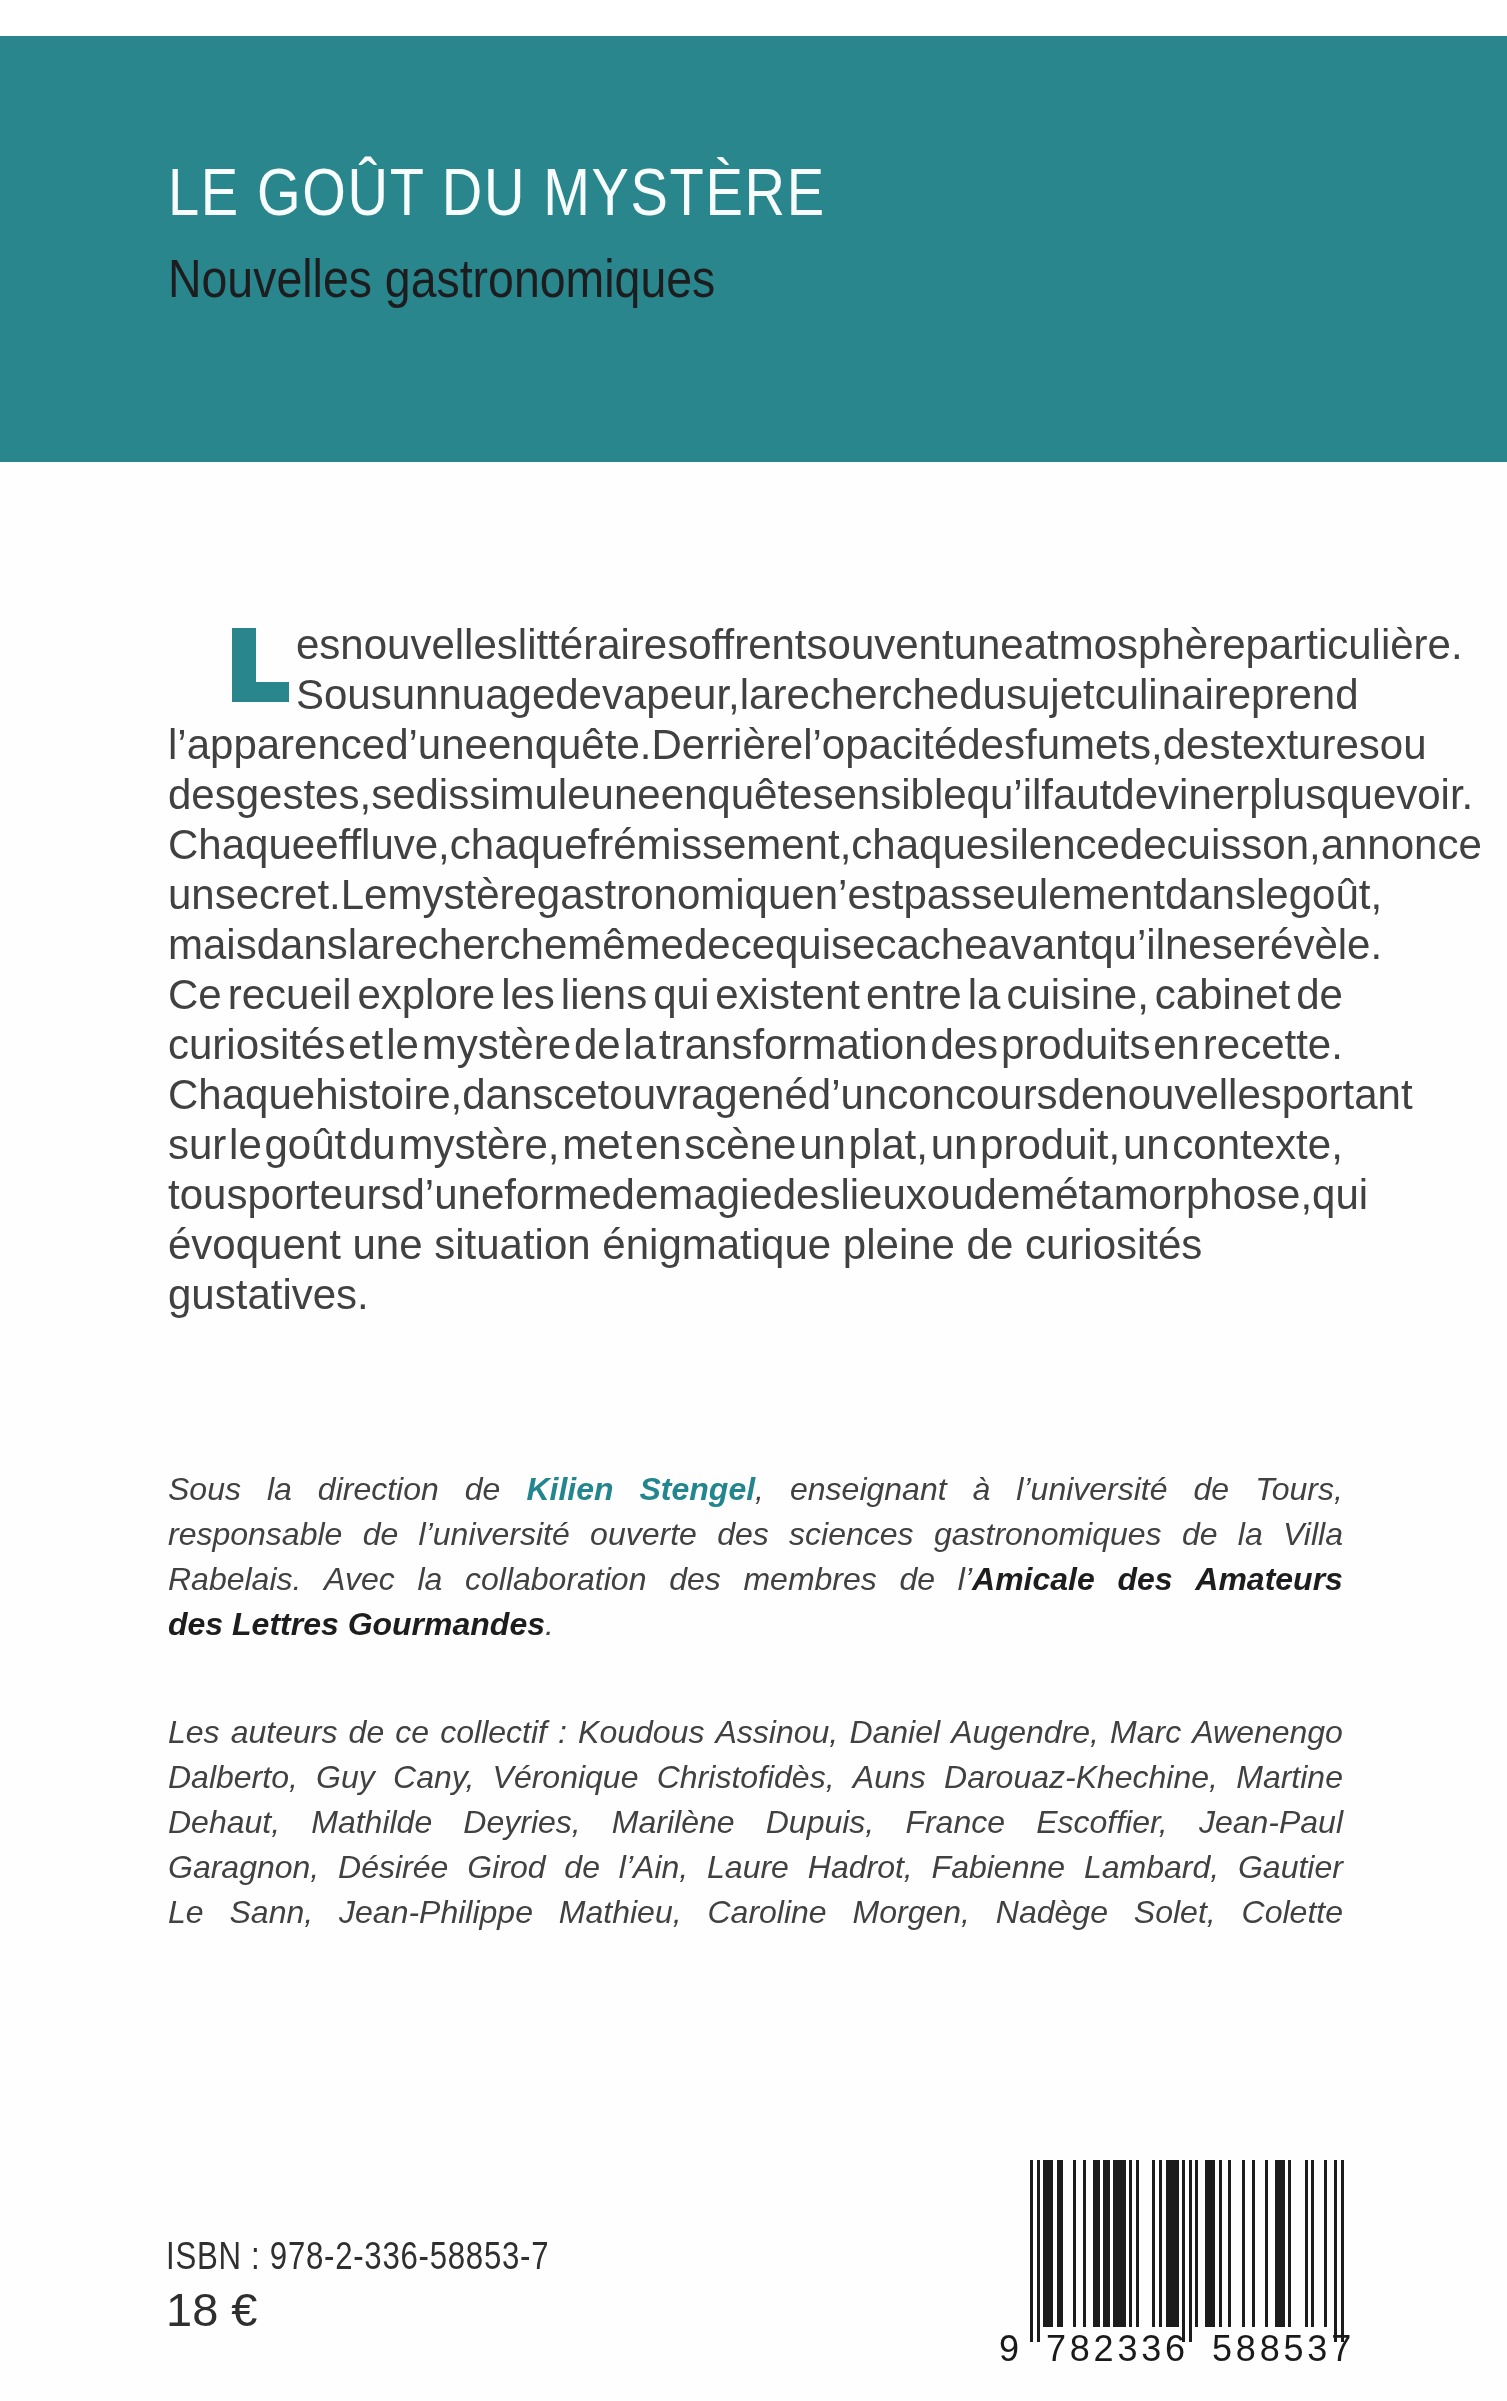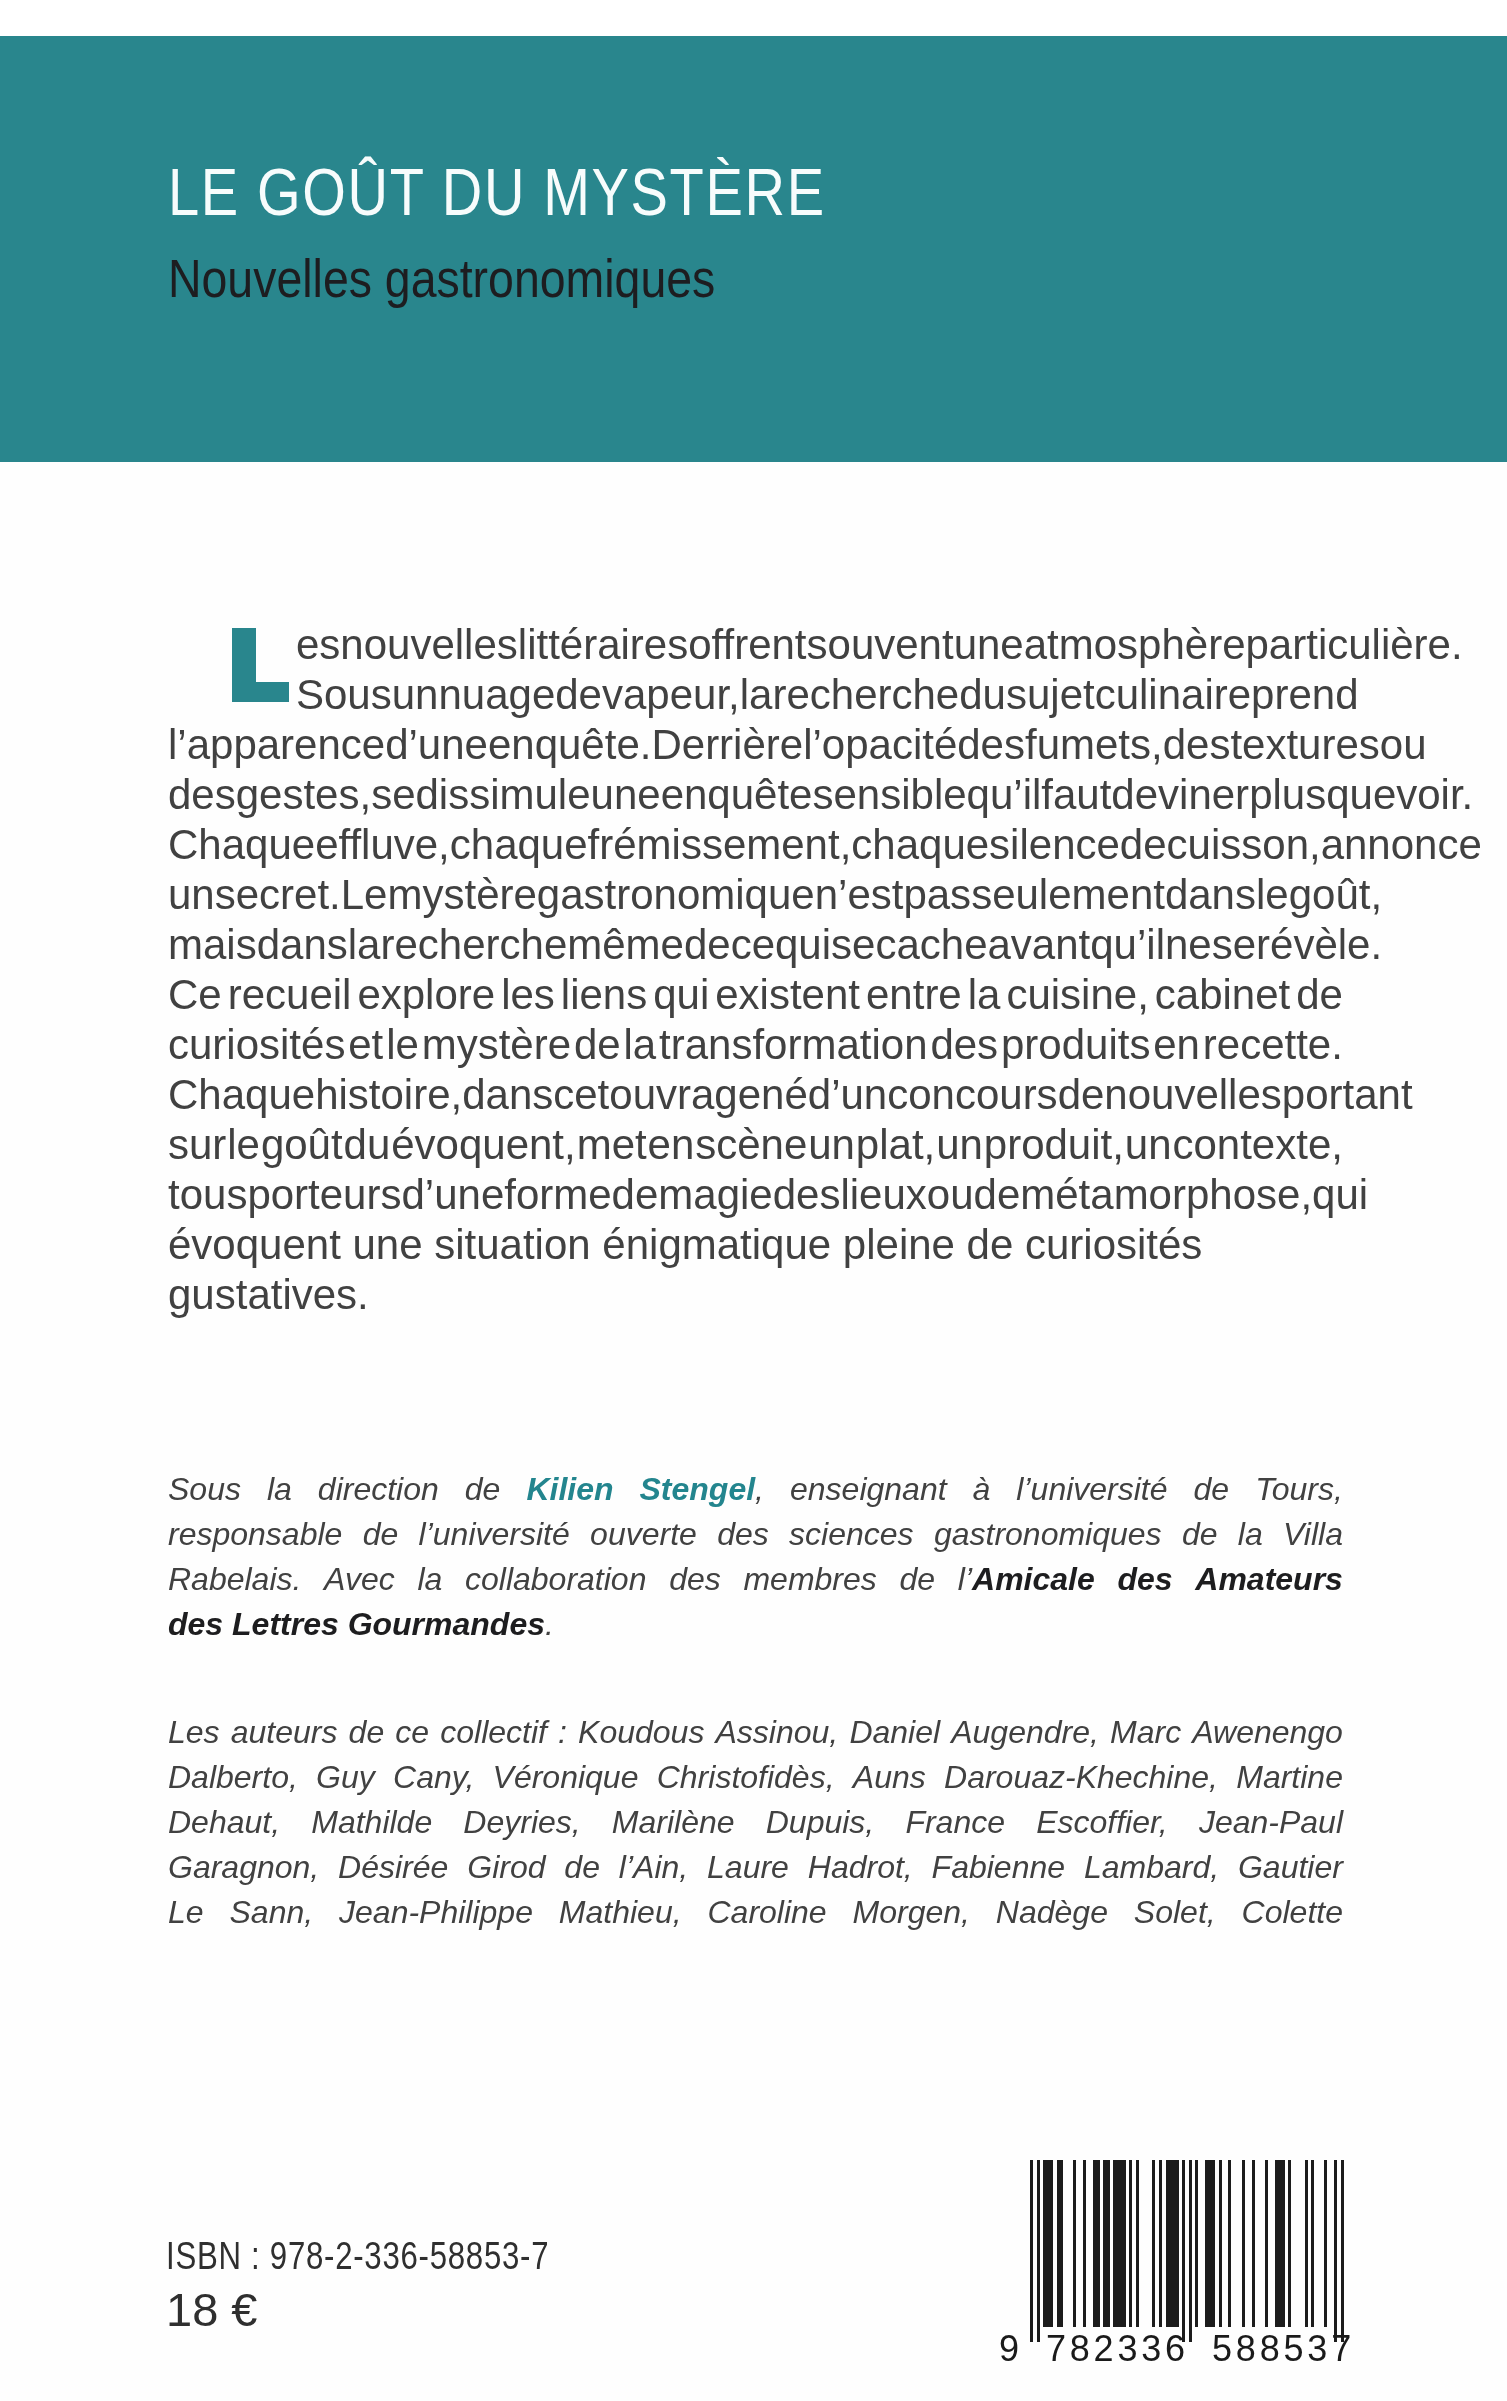--- a/index.html
+++ b/index.html
@@ -198,21 +198,21 @@
         <span>concours</span>
         <span>de</span>
         <span>nouvelles</span>
         <span>portant</span>
       </div>
       <div class="line jline">
         <span>sur</span>
         <span>le</span>
         <span>goût</span>
         <span>du</span>
-        <span>évoquent,</span>
+        <span>mystère,</span>
         <span>met</span>
         <span>en</span>
         <span>scène</span>
         <span>un</span>
         <span>plat,</span>
         <span>un</span>
         <span>produit,</span>
         <span>un</span>
         <span>contexte,</span>
       </div>

